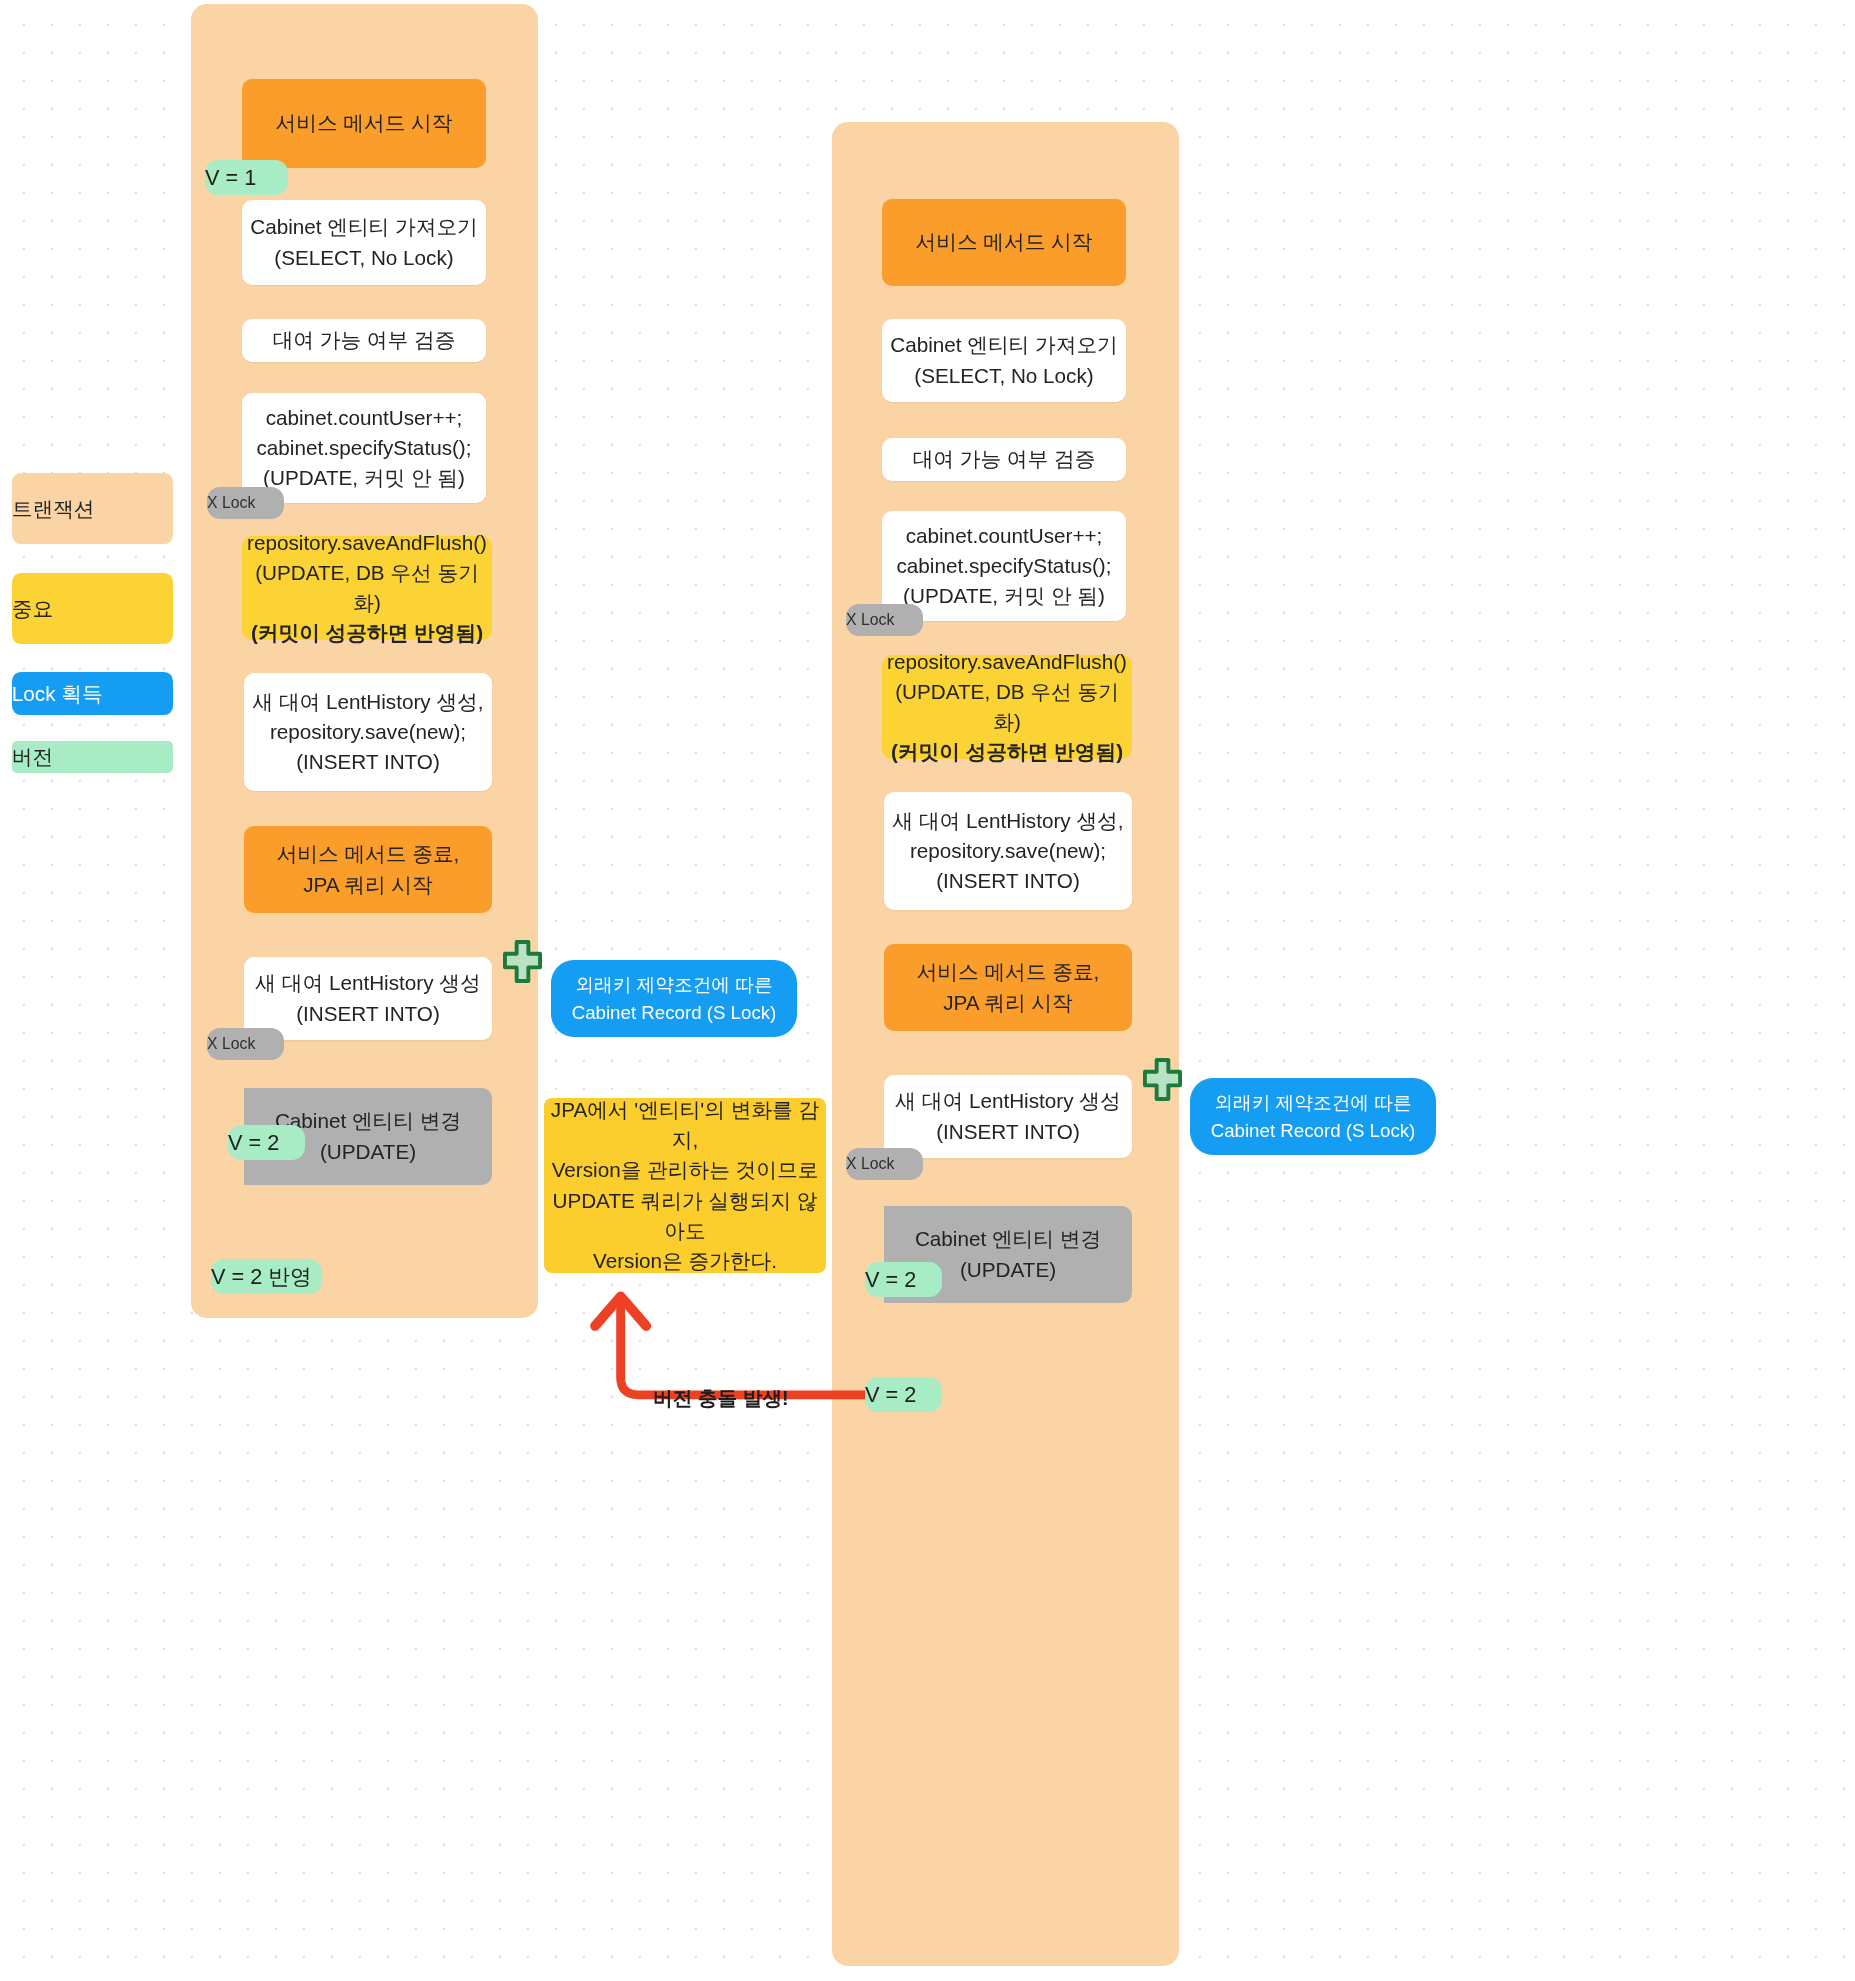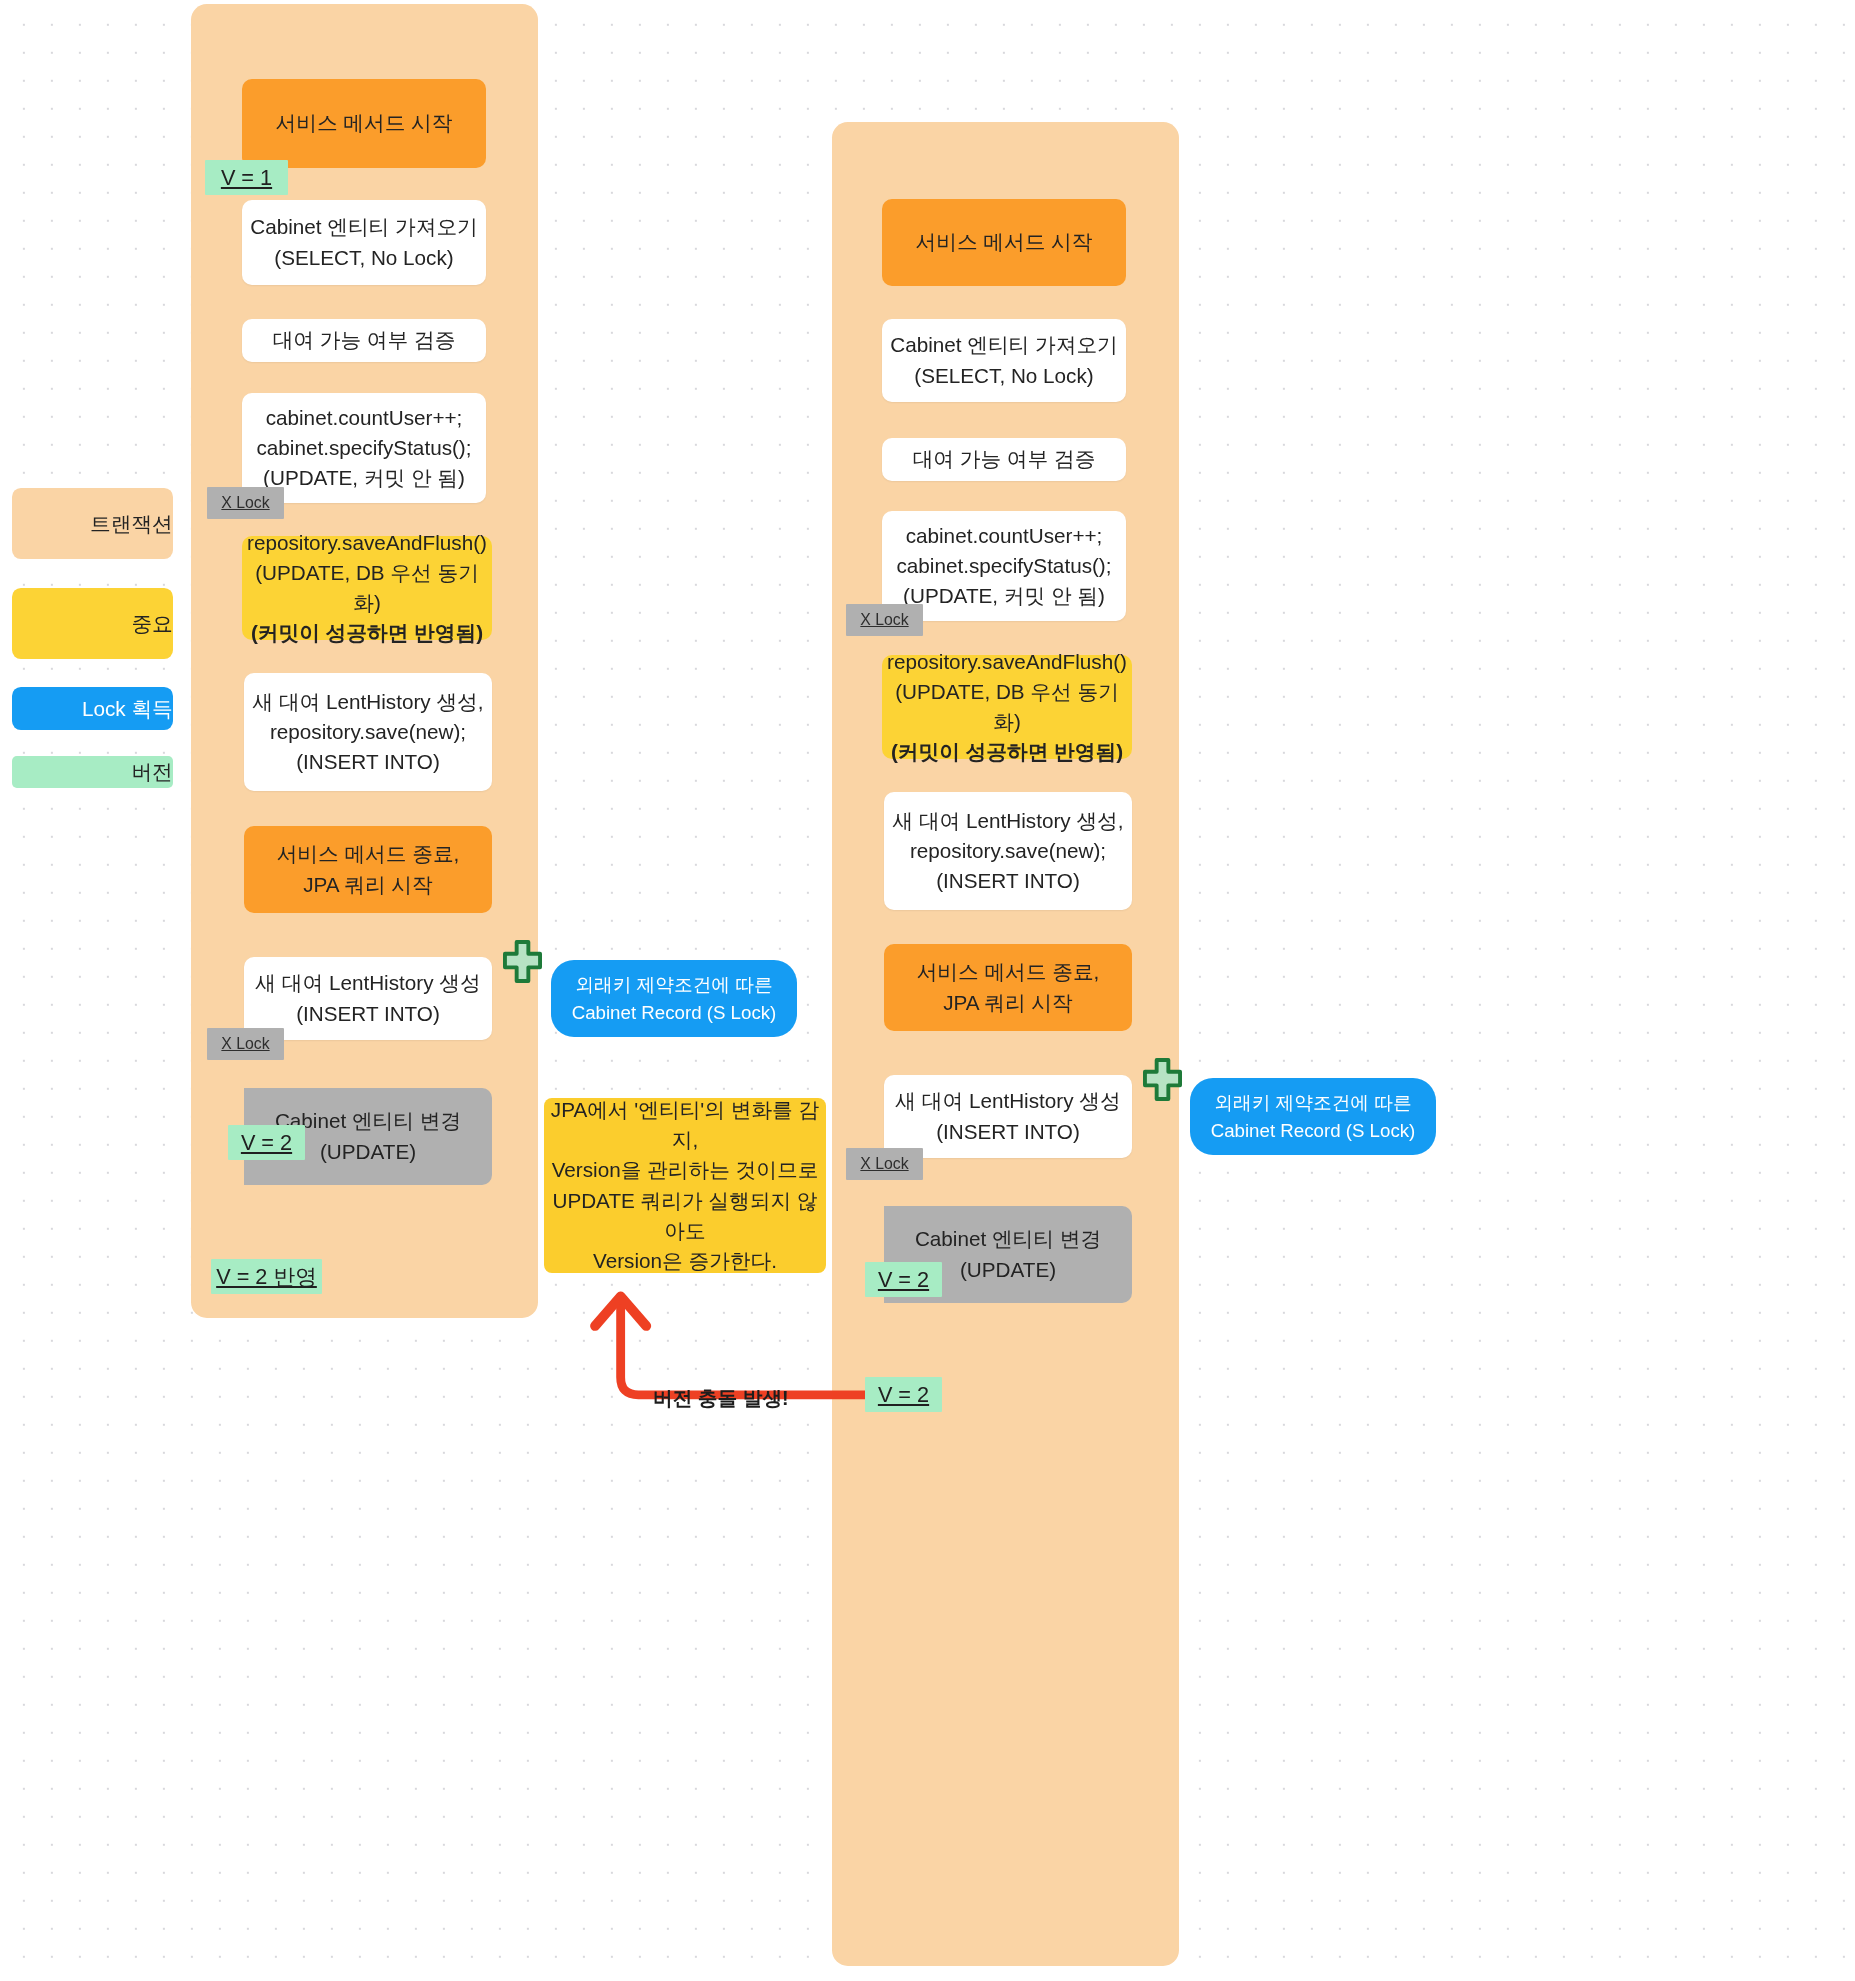--- a/index.html
+++ b/index.html
@@ -55,46 +55,43 @@
   .n-blue    { background: #159cf3; font-size: 18.7px; color: #ffffff; border-radius: 23px; }
   .n-note    { background: #fbcd2d; font-size: 20.7px; }
 
   .bold-line { font-weight: bold; display: block; }
 
   
   .badge {
     position: absolute;
     display: flex;
     align-items: center;
-    justify-content: center;
-    border-radius: 1px;
+    border-radius: 13px;
     z-index: 6;
-    text-decoration: underline;
   }
   .badge-version {
     background: #a7ecc4;
     color: #202020;
     font-size: 21.7px;
   }
   .badge-lock {
     background: #b0b0b0;
     color: #2e2e2e;
     font-size: 15.8px;
   }
 
   
   .legend-item {
     position: absolute;
     display: flex;
     align-items: center;
-    justify-content: flex-end;
+    justify-content: flex-start;
     border-radius: 8.9px;
     font-size: 20.7px;
     color: #232323;
-    margin-top: 15px;
   }
   .lg-trans { background: #fad4a5; }
   .lg-imp   { background: #fcd335; }
   .lg-lock  { background: #159cf3; color: #ffffff; }
   .lg-ver   { background: #a7ecc4; }
 
   
   .plus-icon { position: absolute; z-index: 8; }
 
   

